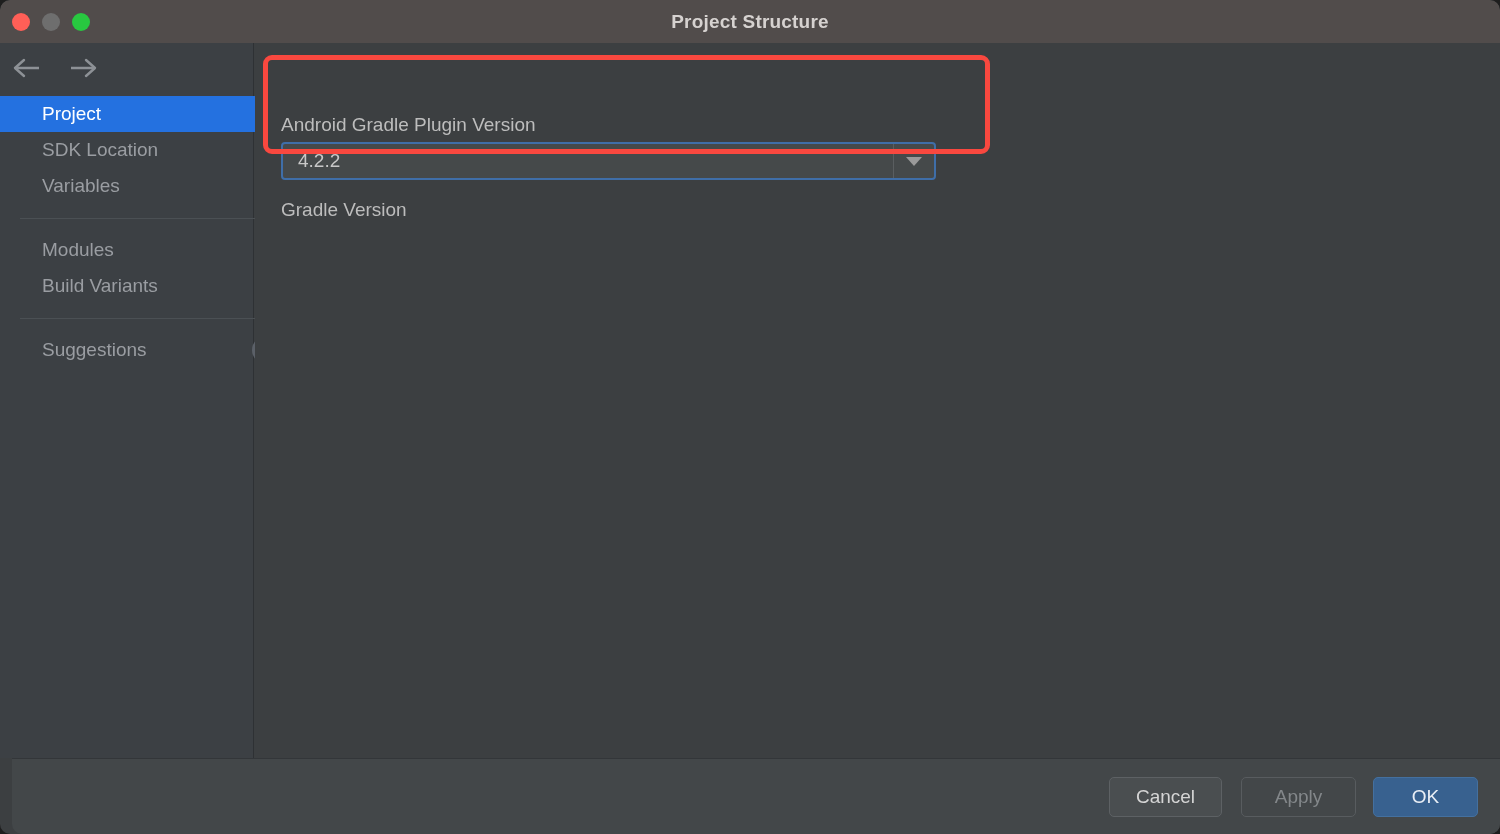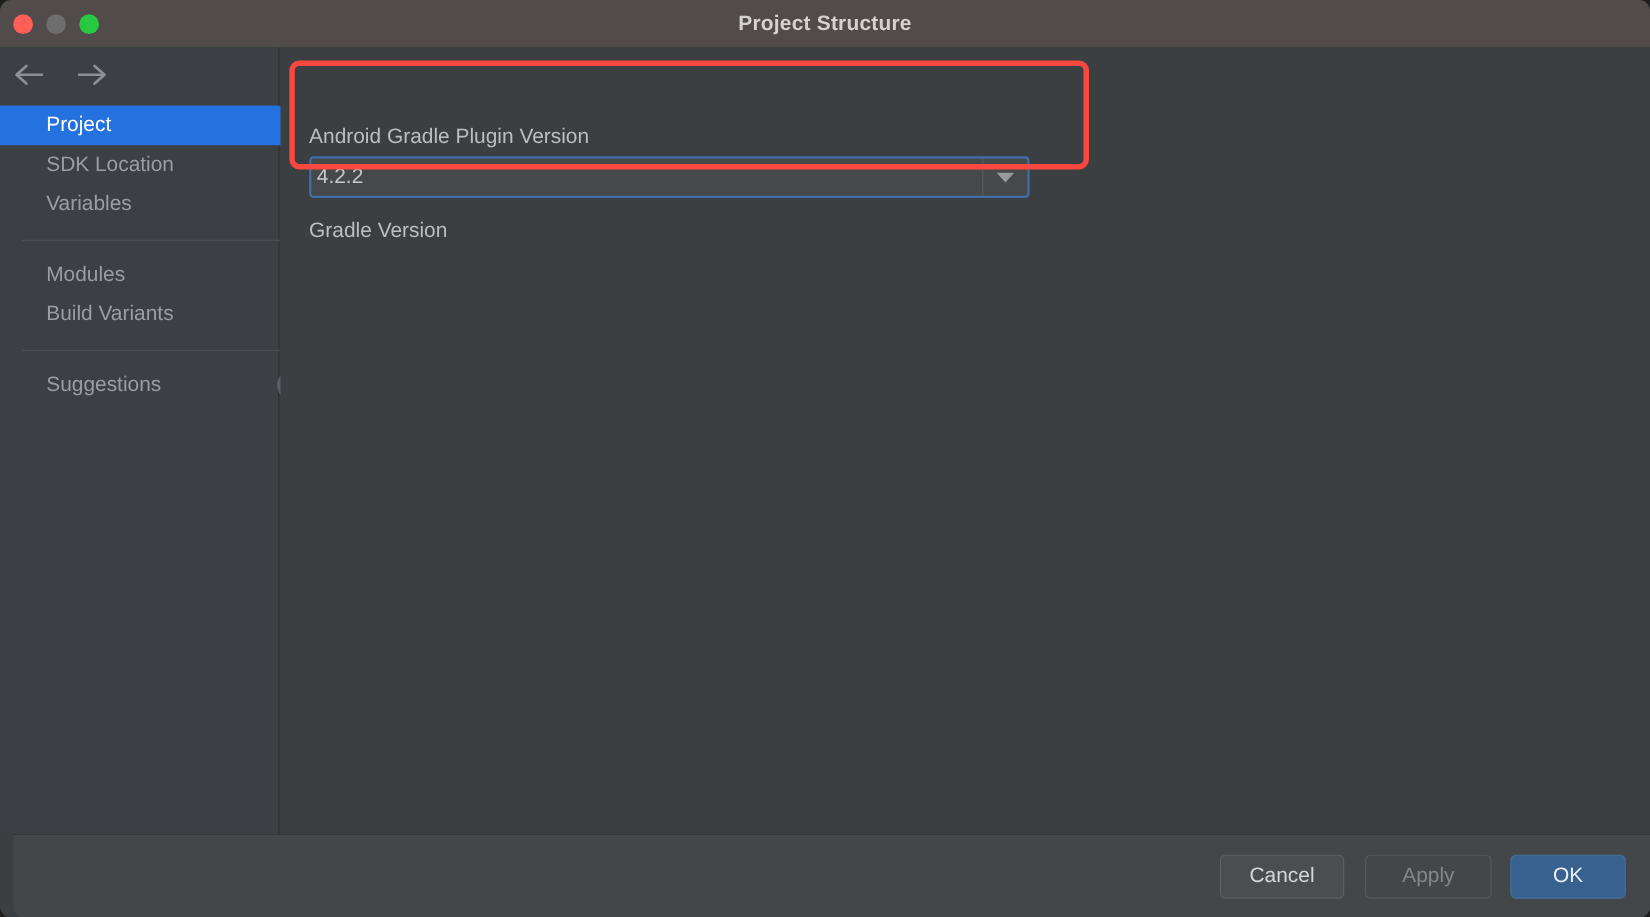--- a/index.html
+++ b/index.html
@@ -154,21 +154,21 @@
     align-items: stretch;
   }
   .combo.focused {
     border: 2px solid #3f6ea8;
     background: #45494a;
   }
   .combo .value {
     flex: 1;
     display: flex;
     align-items: center;
-    padding-left: 5px;
+    padding-left: 15px;
     color: #c8c8c8;
     font-size: 19px;
   }
   .combo .arrow-btn {
     width: 40px;
     border-left: 1px solid #5a5e60;
     display: flex;
     align-items: center;
     justify-content: center;
   }

